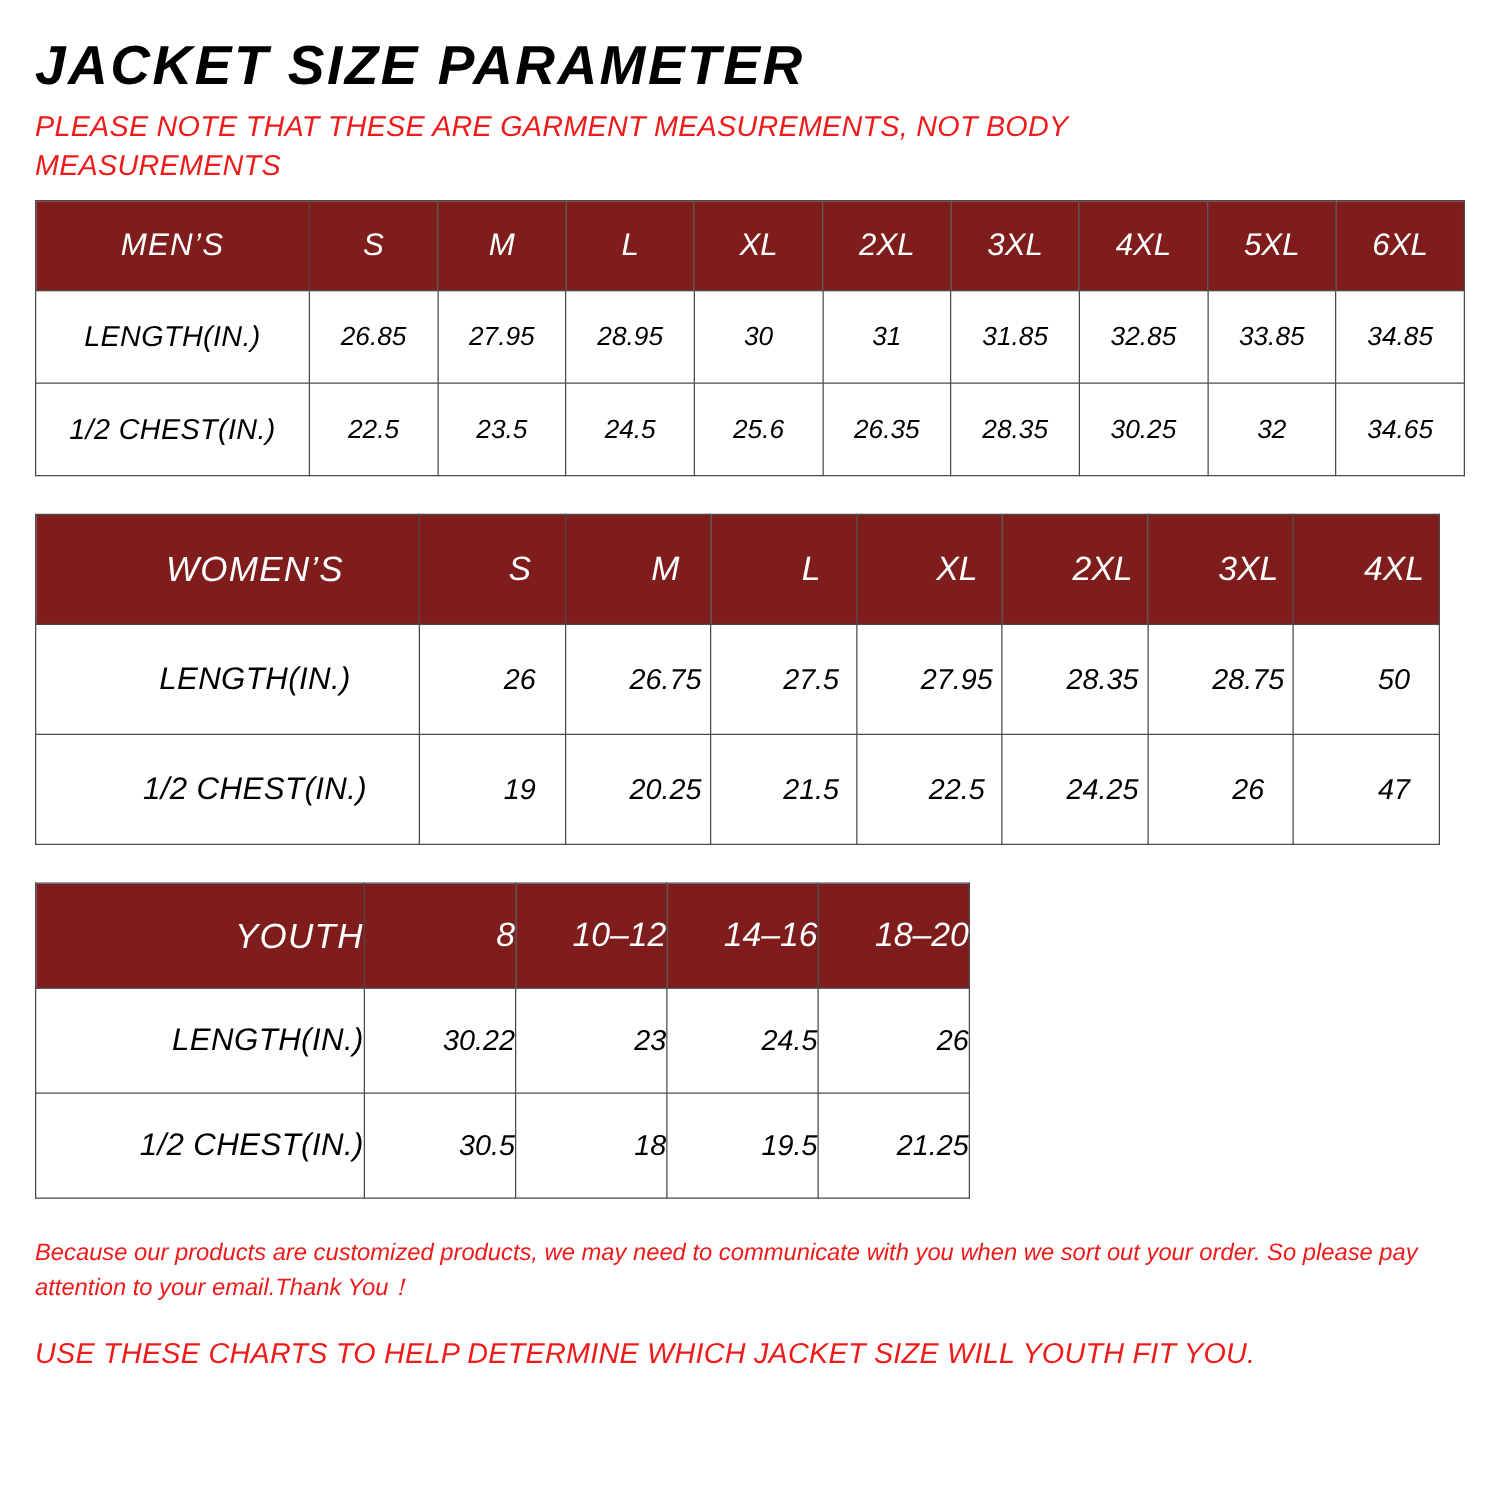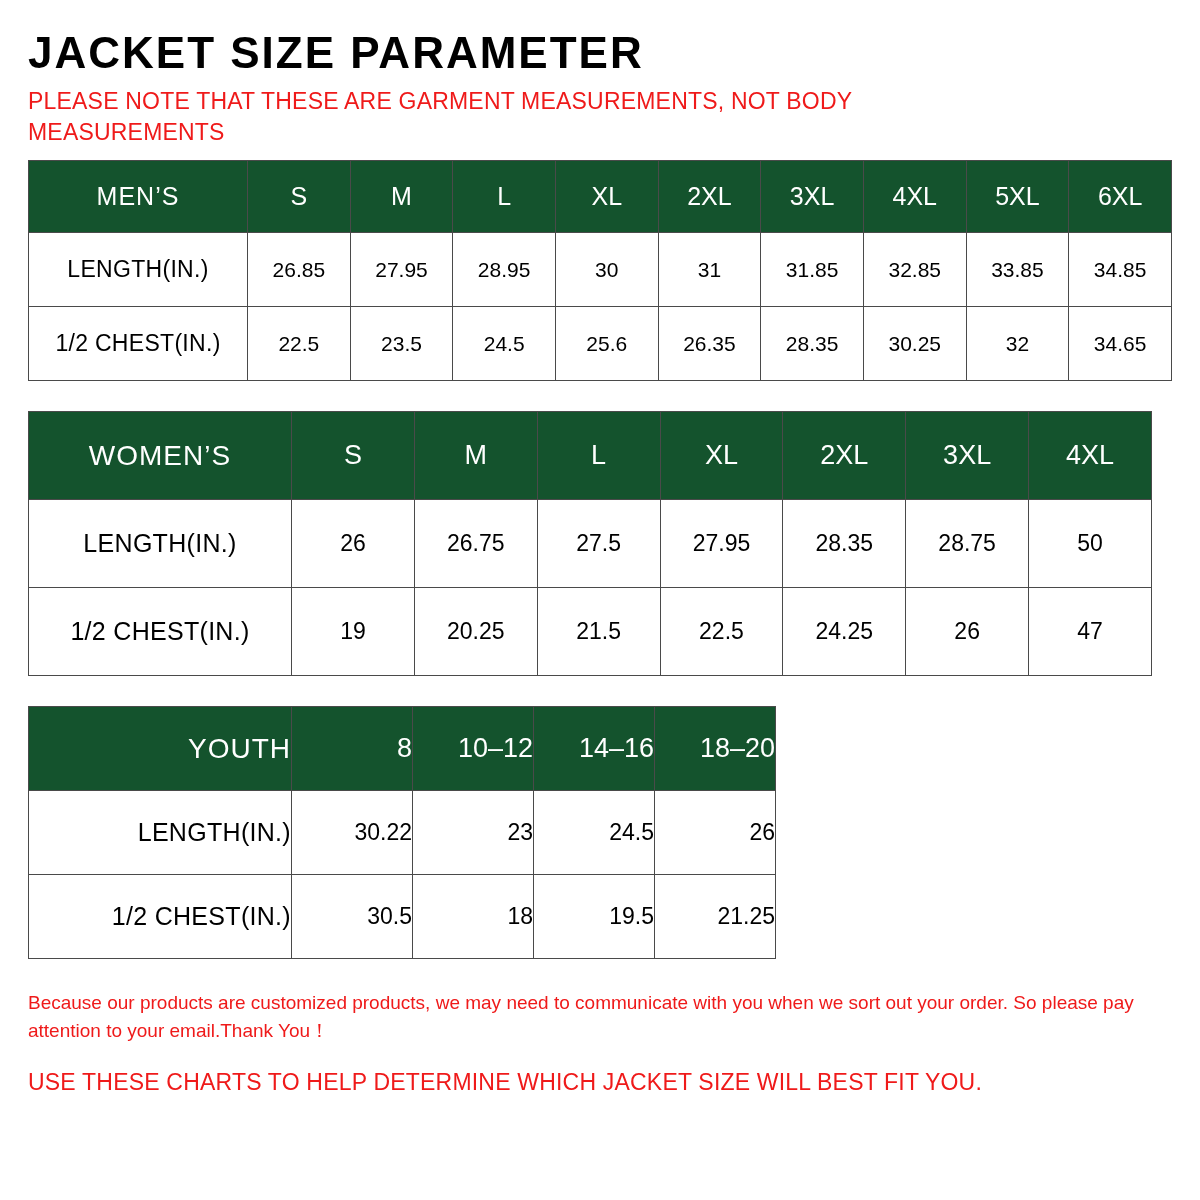--- a/index.html
+++ b/index.html
@@ -13,20 +13,21 @@
     font-family: "Liberation Sans", sans-serif;
     color: #000000;
     overflow: hidden;
   }
   .page {
     width: 1200px;
     height: 1200px;
     box-sizing: border-box;
     padding: 30px 28px 0 28px;
     position: relative;
+    font-style: italic;
   }
   .main-title {
     font-size: 44px;
     font-weight: bold;
     letter-spacing: 2px;
     margin: 0 0 10px 0;
     line-height: 1.05;
     color: #000;
   }
   .note {
@@ -45,21 +46,21 @@
   table.size-table td {
     border: 1px solid #4a4a4a;
     text-align: center;
     vertical-align: middle;
     font-size: 21px;
     color: #000;
     background: #ffffff;
     padding: 0;
   }
   table.size-table tr.header-row td {
-    background: #14532d;
+    background: #7f1d1d;
     color: #ffffff;
     font-weight: normal;
   }
   table.size-table tr.header-row td.label-cell {
     font-size: 25px;
     letter-spacing: 1px;
   }
   table.size-table td.label-cell {
     font-size: 23px;
     letter-spacing: 0.3px;
@@ -70,21 +71,21 @@
   #mens-table tr.header-row { height: 72px; }
   #mens-table td.label-cell { width: 218px; }
   #mens-table tr.header-row td:not(.label-cell) { font-size: 25px; }
 
   
   #womens-table { width: 1124px; }
   #womens-table tr { height: 88px; }
   #womens-table td.label-cell { width: 262px; }
   #womens-table tr.header-row td:not(.label-cell) { font-size: 27px; }
   #womens-table tr.header-row td.label-cell { font-size: 28px; }
-  #womens-table td { font-size: 23px; }
+  #womens-table td { font-size: 23px; padding-left: 44px; }
   #womens-table td.label-cell { font-size: 25px; }
 
   
   #youth-table { width: 748px; }
   #youth-table tr { height: 84px; }
   #youth-table td.label-cell { width: 262px; }
   #youth-table tr.header-row td:not(.label-cell) { font-size: 27px; }
   #youth-table tr.header-row td.label-cell { font-size: 28px; }
   #youth-table td { font-size: 23px; text-align: right; }
   #youth-table td.label-cell { font-size: 25px; }
@@ -209,15 +210,15 @@
         <td class="label-cell">1/2 CHEST(IN.)</td>
         <td>30.5</td>
         <td>18</td>
         <td>19.5</td>
         <td>21.25</td>
       </tr>
     </tbody>
   </table>
 
   <p class="footer-note">Because our products are customized products, we may need to communicate with you when we sort out your order. So please pay attention to your email.Thank You！</p>
-  <p class="footer-note-2">USE THESE CHARTS TO HELP DETERMINE WHICH JACKET SIZE WILL BEST FIT YOU.</p>
+  <p class="footer-note-2">USE THESE CHARTS TO HELP DETERMINE WHICH JACKET SIZE WILL YOUTH FIT YOU.</p>
 
 </div>
 
 </body></html>

